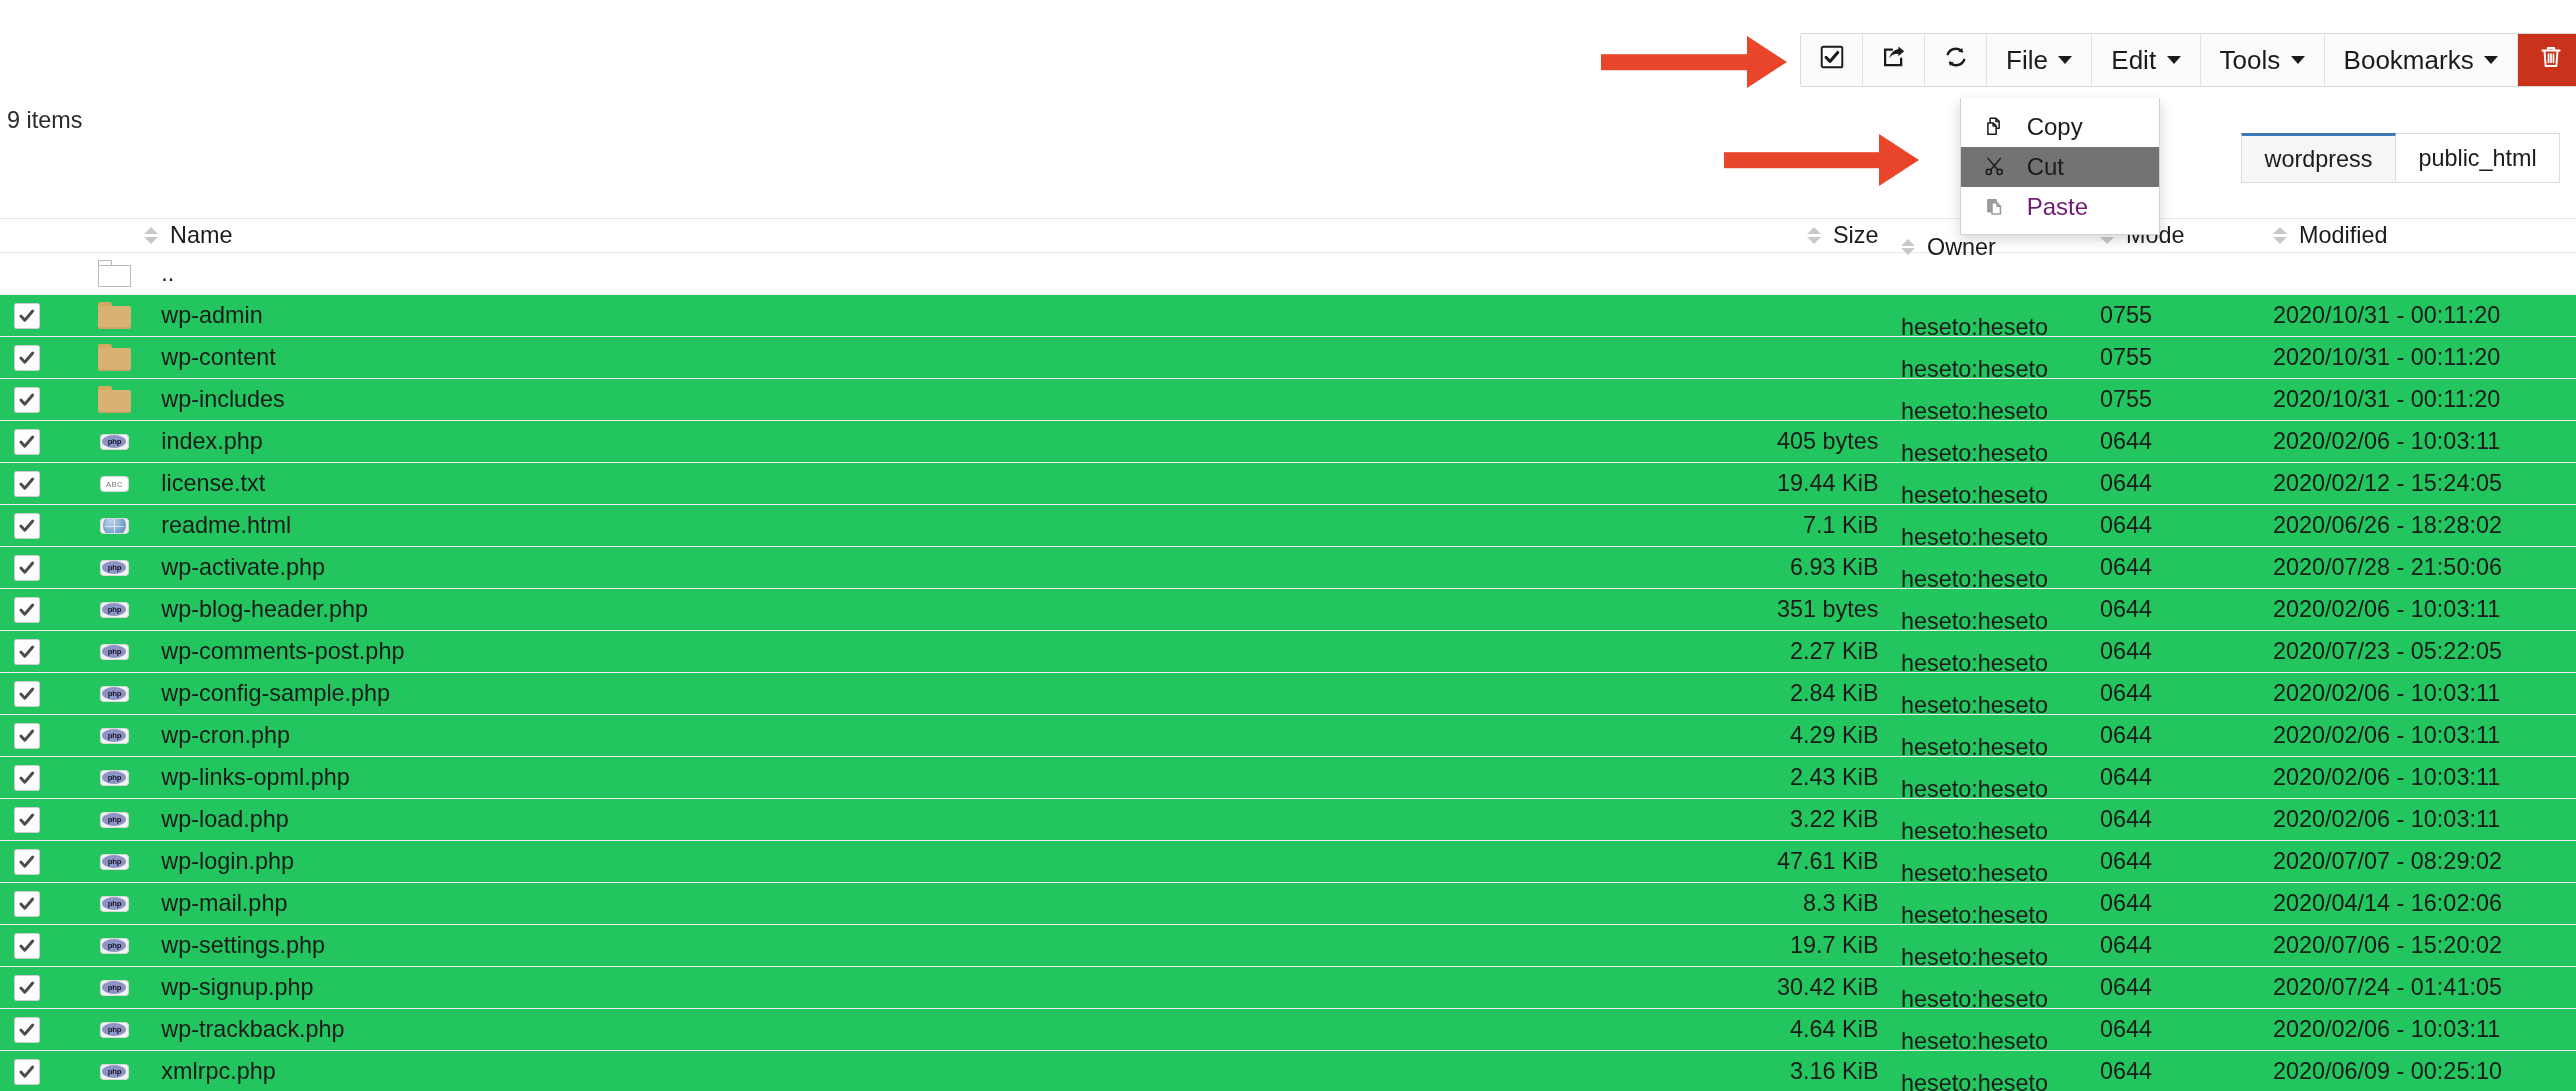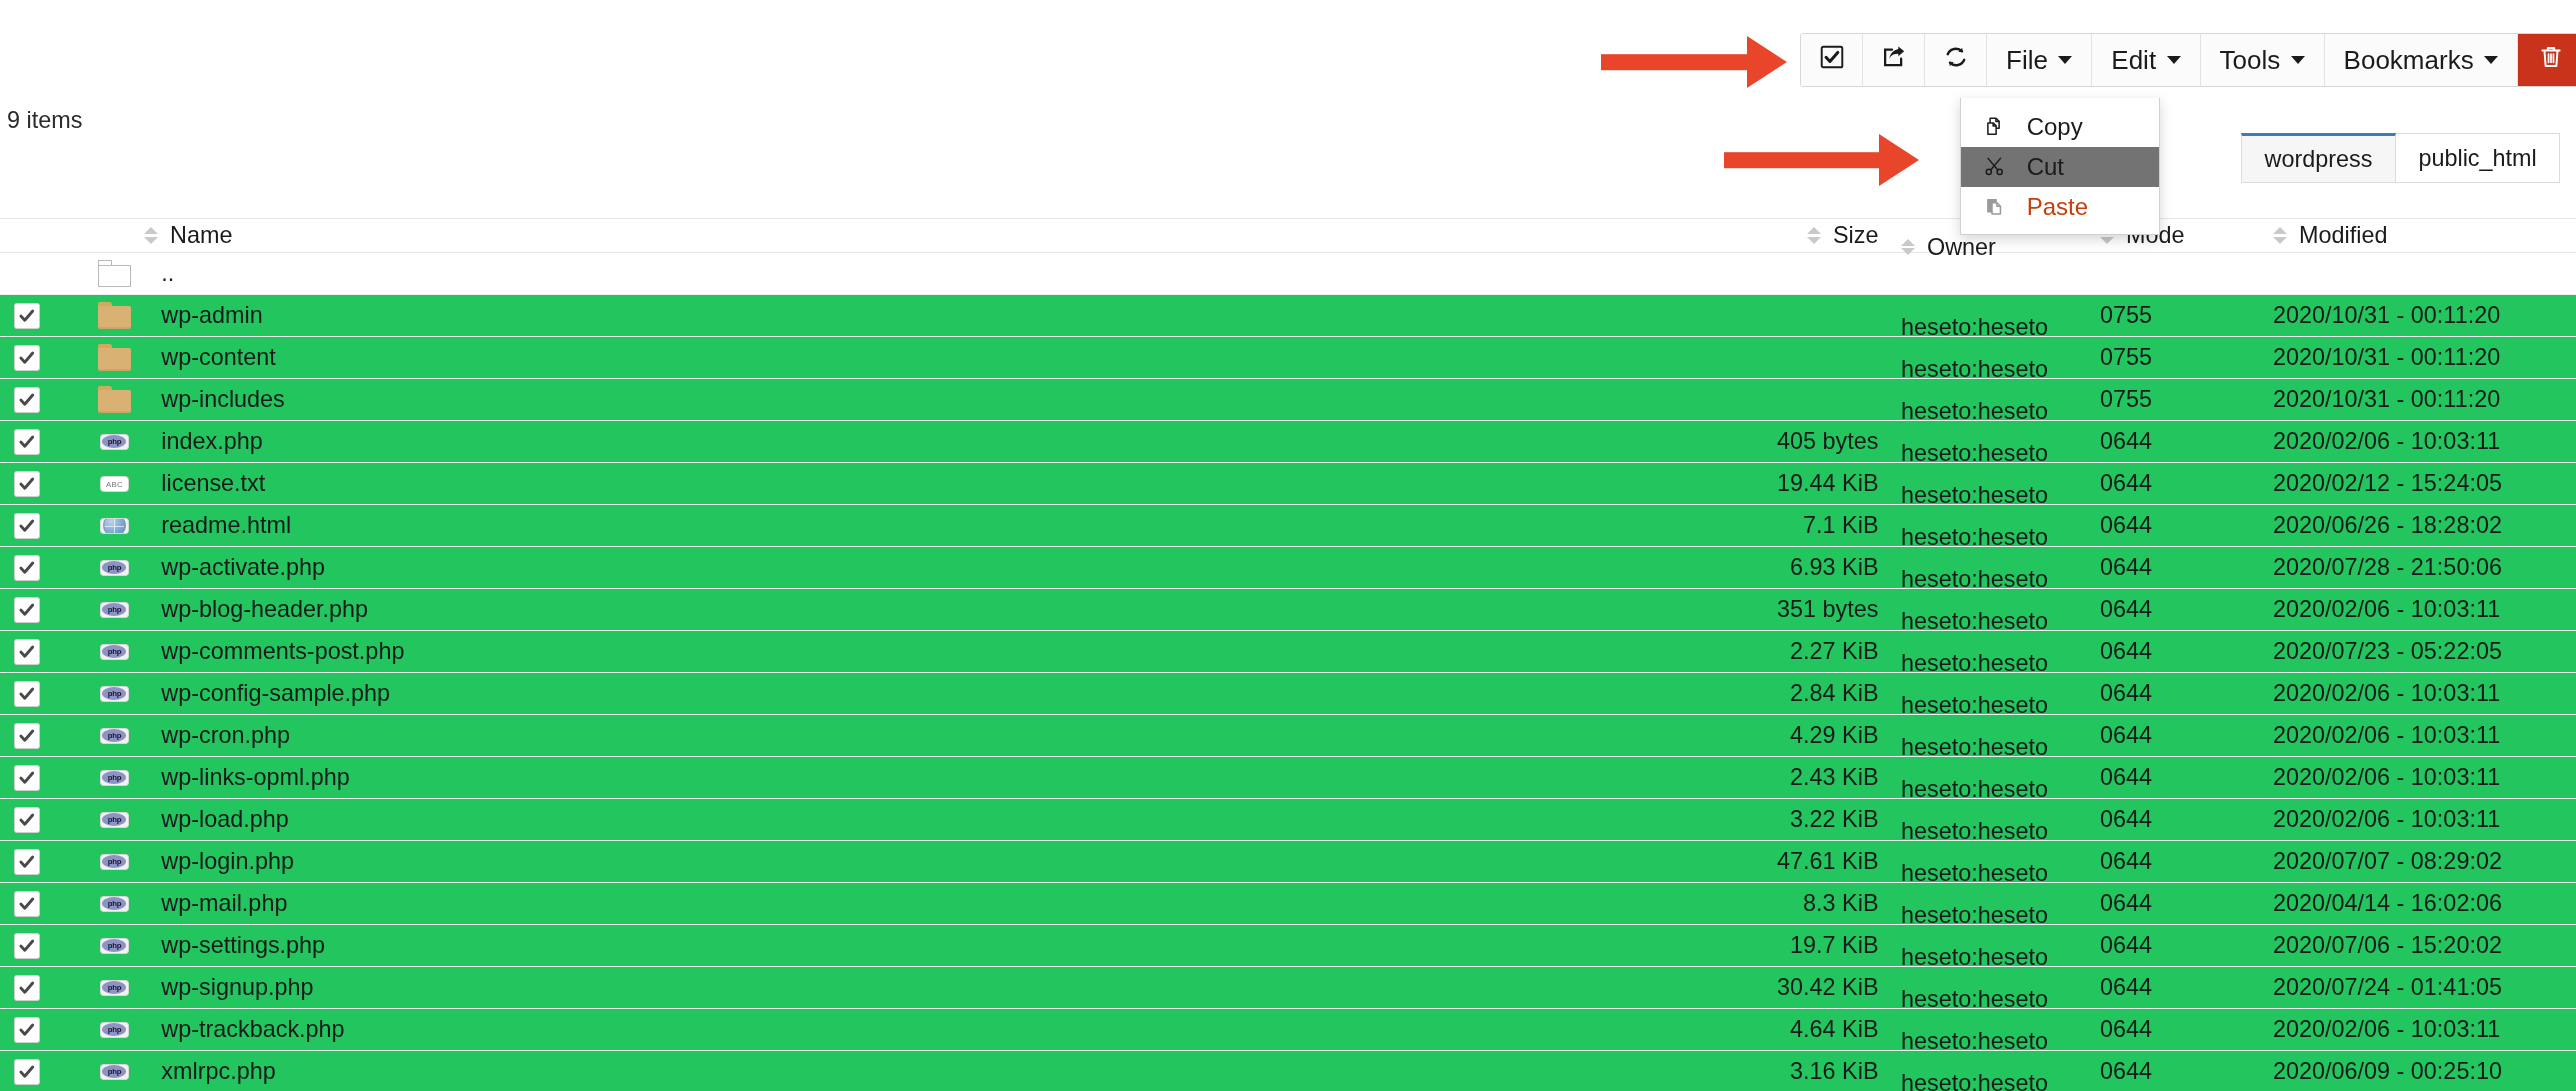--- a/index.html
+++ b/index.html
@@ -58,21 +58,21 @@
     padding: 8.7px 0 7px 0;
     margin-left: 47px;
   }
   .menu-item {
     display: flex; align-items: center;
     height: 40px; padding: 0 15.6px 0 19px;
     font-size: 24px; color: #1b1b1b;
     cursor: pointer;
   }
   .menu-item.active { background: #737373; }
-  .menu-item.disabled { color: #c2410c; cursor: default; }
+  .menu-item.disabled { color: #701a75; cursor: default; }
   .menu-item .mi-ico {
     width: 29.4px; margin-right: 17.3px;
     display: flex; align-items: center; justify-content: center;
   }
   .menu-item .mi-label { line-height: 1; }
 
   
   .items-count {
     position: absolute; top: 107px; left: 7px;
     font-size: 23.4px; color: #2b2b2b;

